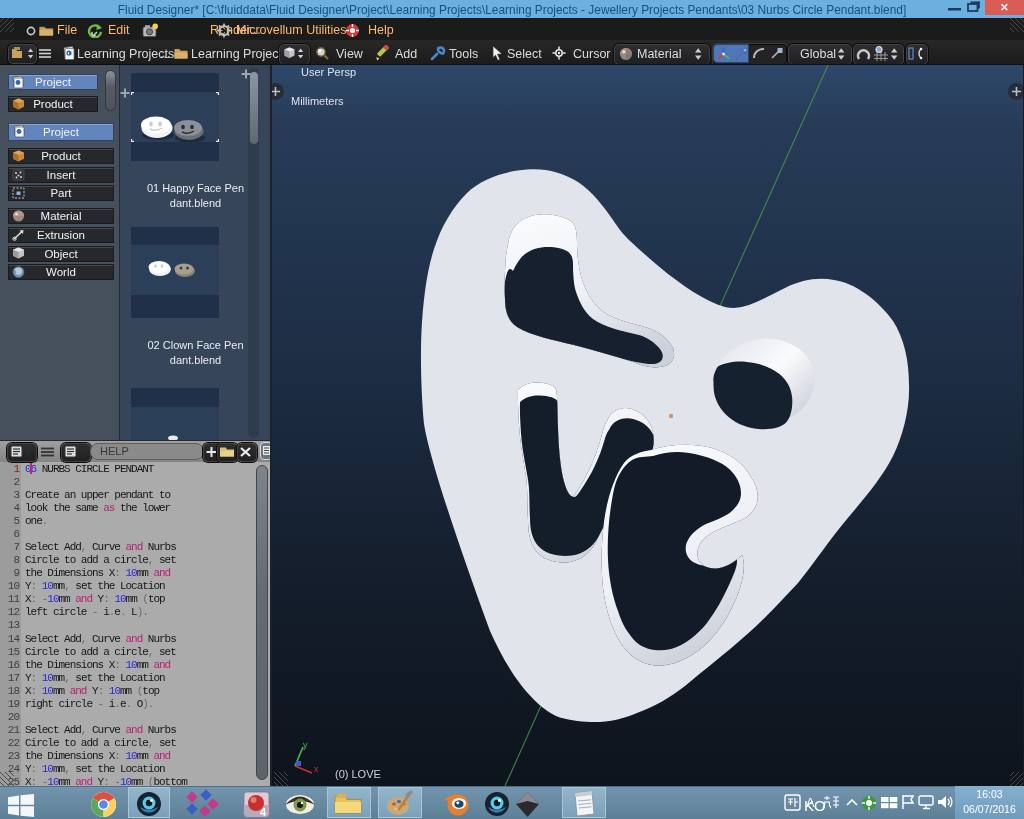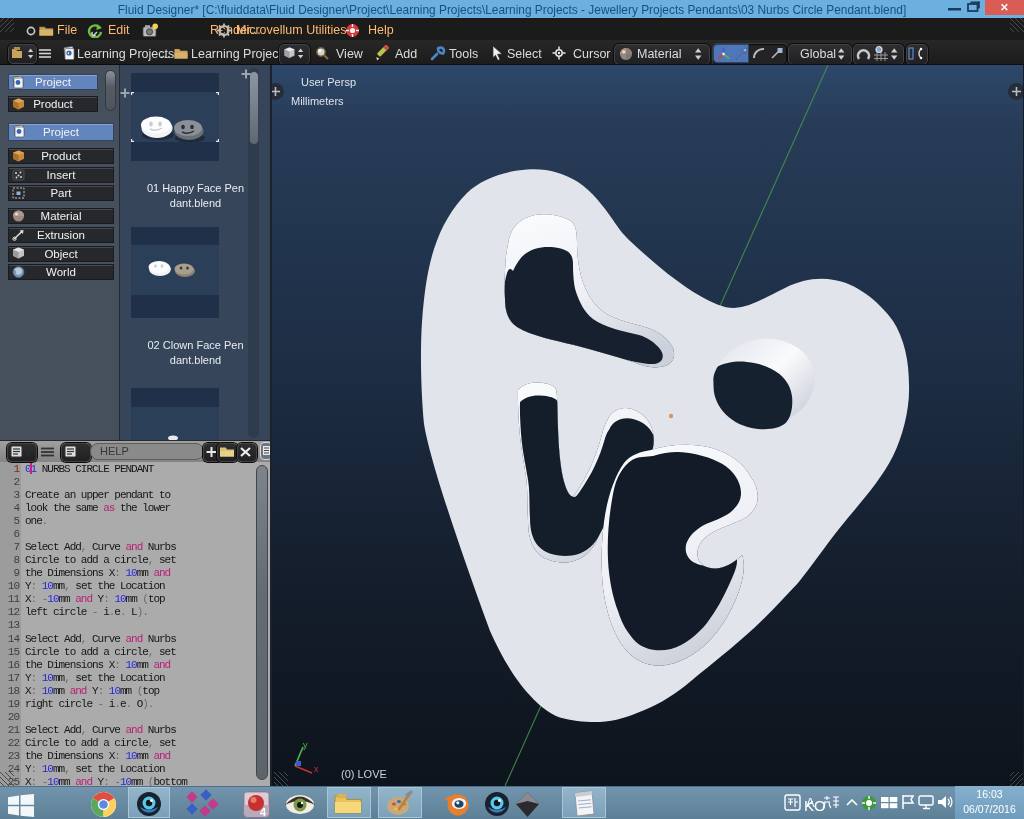--- a/index.html
+++ b/index.html
@@ -465,23 +465,23 @@
  </g>
  <rect x="296" y="761" width="5" height="5" fill="#3a5ad8"></rect>
  <text x="303" y="748" fill="#4cb84c" font-size="9" font-family="Liberation Sans">y</text>
  <text x="314" y="772" fill="#c83232" font-size="9" font-family="Liberation Sans">x</text>
 
  <circle cx="275.5" cy="91.5" r="8.5" fill="#262b33" opacity="0.9"></circle>
  <path d="M275.5,87 V96 M271,91.5 H280" stroke="#b8bec6" stroke-width="1.6"></path>
  <circle cx="1016.5" cy="91.5" r="8.5" fill="#262b33" opacity="0.9"></circle>
  <path d="M1016.5,87 V96 M1012,91.5 H1021" stroke="#b8bec6" stroke-width="1.6"></path>
 </svg>
-<div class="abs vtxt" style="left:19px;top:11px;padding-left:10px;">User Persp</div>
+<div class="abs vtxt" style="left:19px;top:1px;padding-left:10px;">User Persp</div>
 <div class="abs vtxt" style="left:19px;top:30px;">Millimeters</div>
-<div class="abs vtxt" style="left:69px;top:703px;color:#cdd2d8;text-align:right;">(0) LOVE</div>
+<div class="abs vtxt" style="left:63px;top:703px;color:#cdd2d8;text-align:right;">(0) LOVE</div>
 </div>
 
 <div class="abs" id="tedhead"></div>
 <div class="abs" id="tedbody"></div>
 <div class="abs" id="gutter"></div>
 <pre class="abs" id="lnums"><span class="rd">1</span>
 2
 3
 4
 5
@@ -499,21 +499,21 @@
 17
 18
 19
 20
 21
 22
 23
 24
 25</pre>
 <div class="abs" style="left:30px;top:463px;width:1.5px;height:11px;background:#c0267e;z-index:5"></div>
-<pre class="abs" id="code"><span class="nb">01</span> NURBS CIRCLE PENDANT
+<pre class="abs" id="code"><span class="nb">06</span> NURBS CIRCLE PENDANT
 
 Create an upper pendant to
 look the same <span class="pk">as</span> the lower
 one<span class="gy">.</span>
 
 Select Add<span class="gy">,</span> Curve <span class="pk">and</span> Nurbs
 Circle to add a circle<span class="gy">,</span> set
 the Dimensions X<span class="gy">:</span> <span class="nb">10</span>mm <span class="pk">and</span>
 Y<span class="gy">:</span> <span class="nb">10</span>mm<span class="gy">,</span> set the Location
 X<span class="gy">: -</span><span class="nb">10</span>mm <span class="pk">and</span> Y<span class="gy">:</span> <span class="nb">10</span>mm <span class="gy">(</span>top

